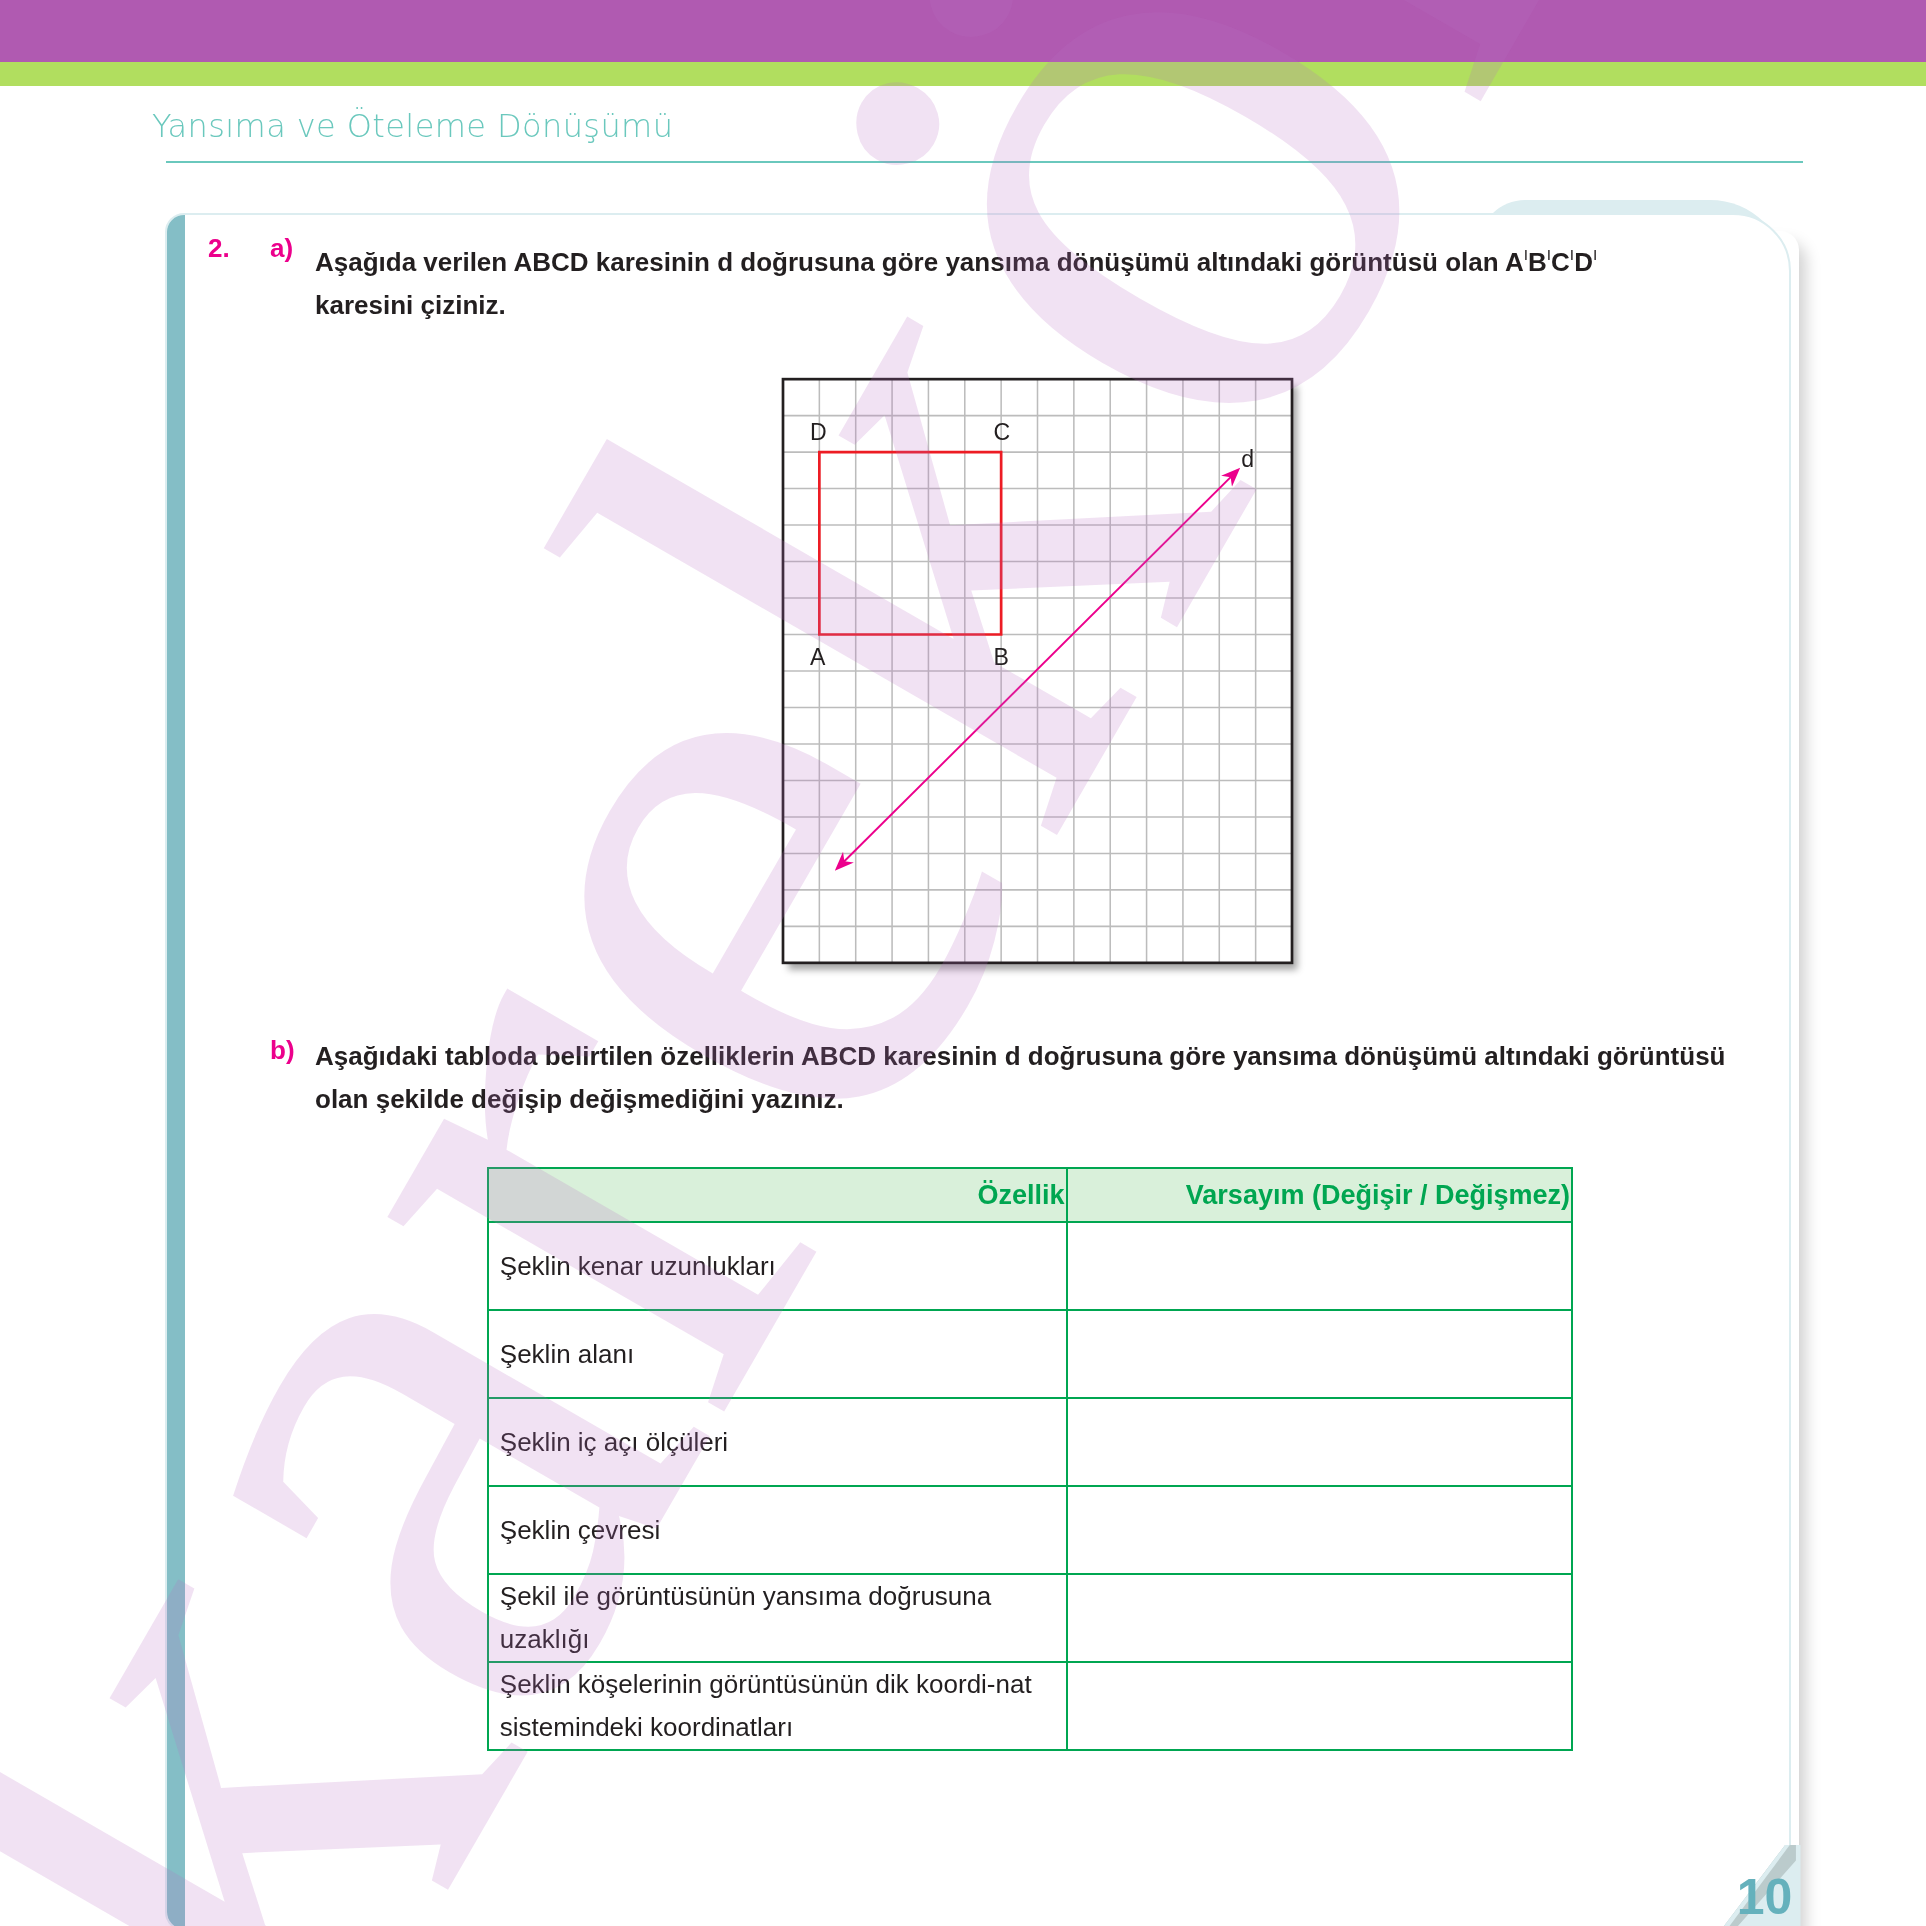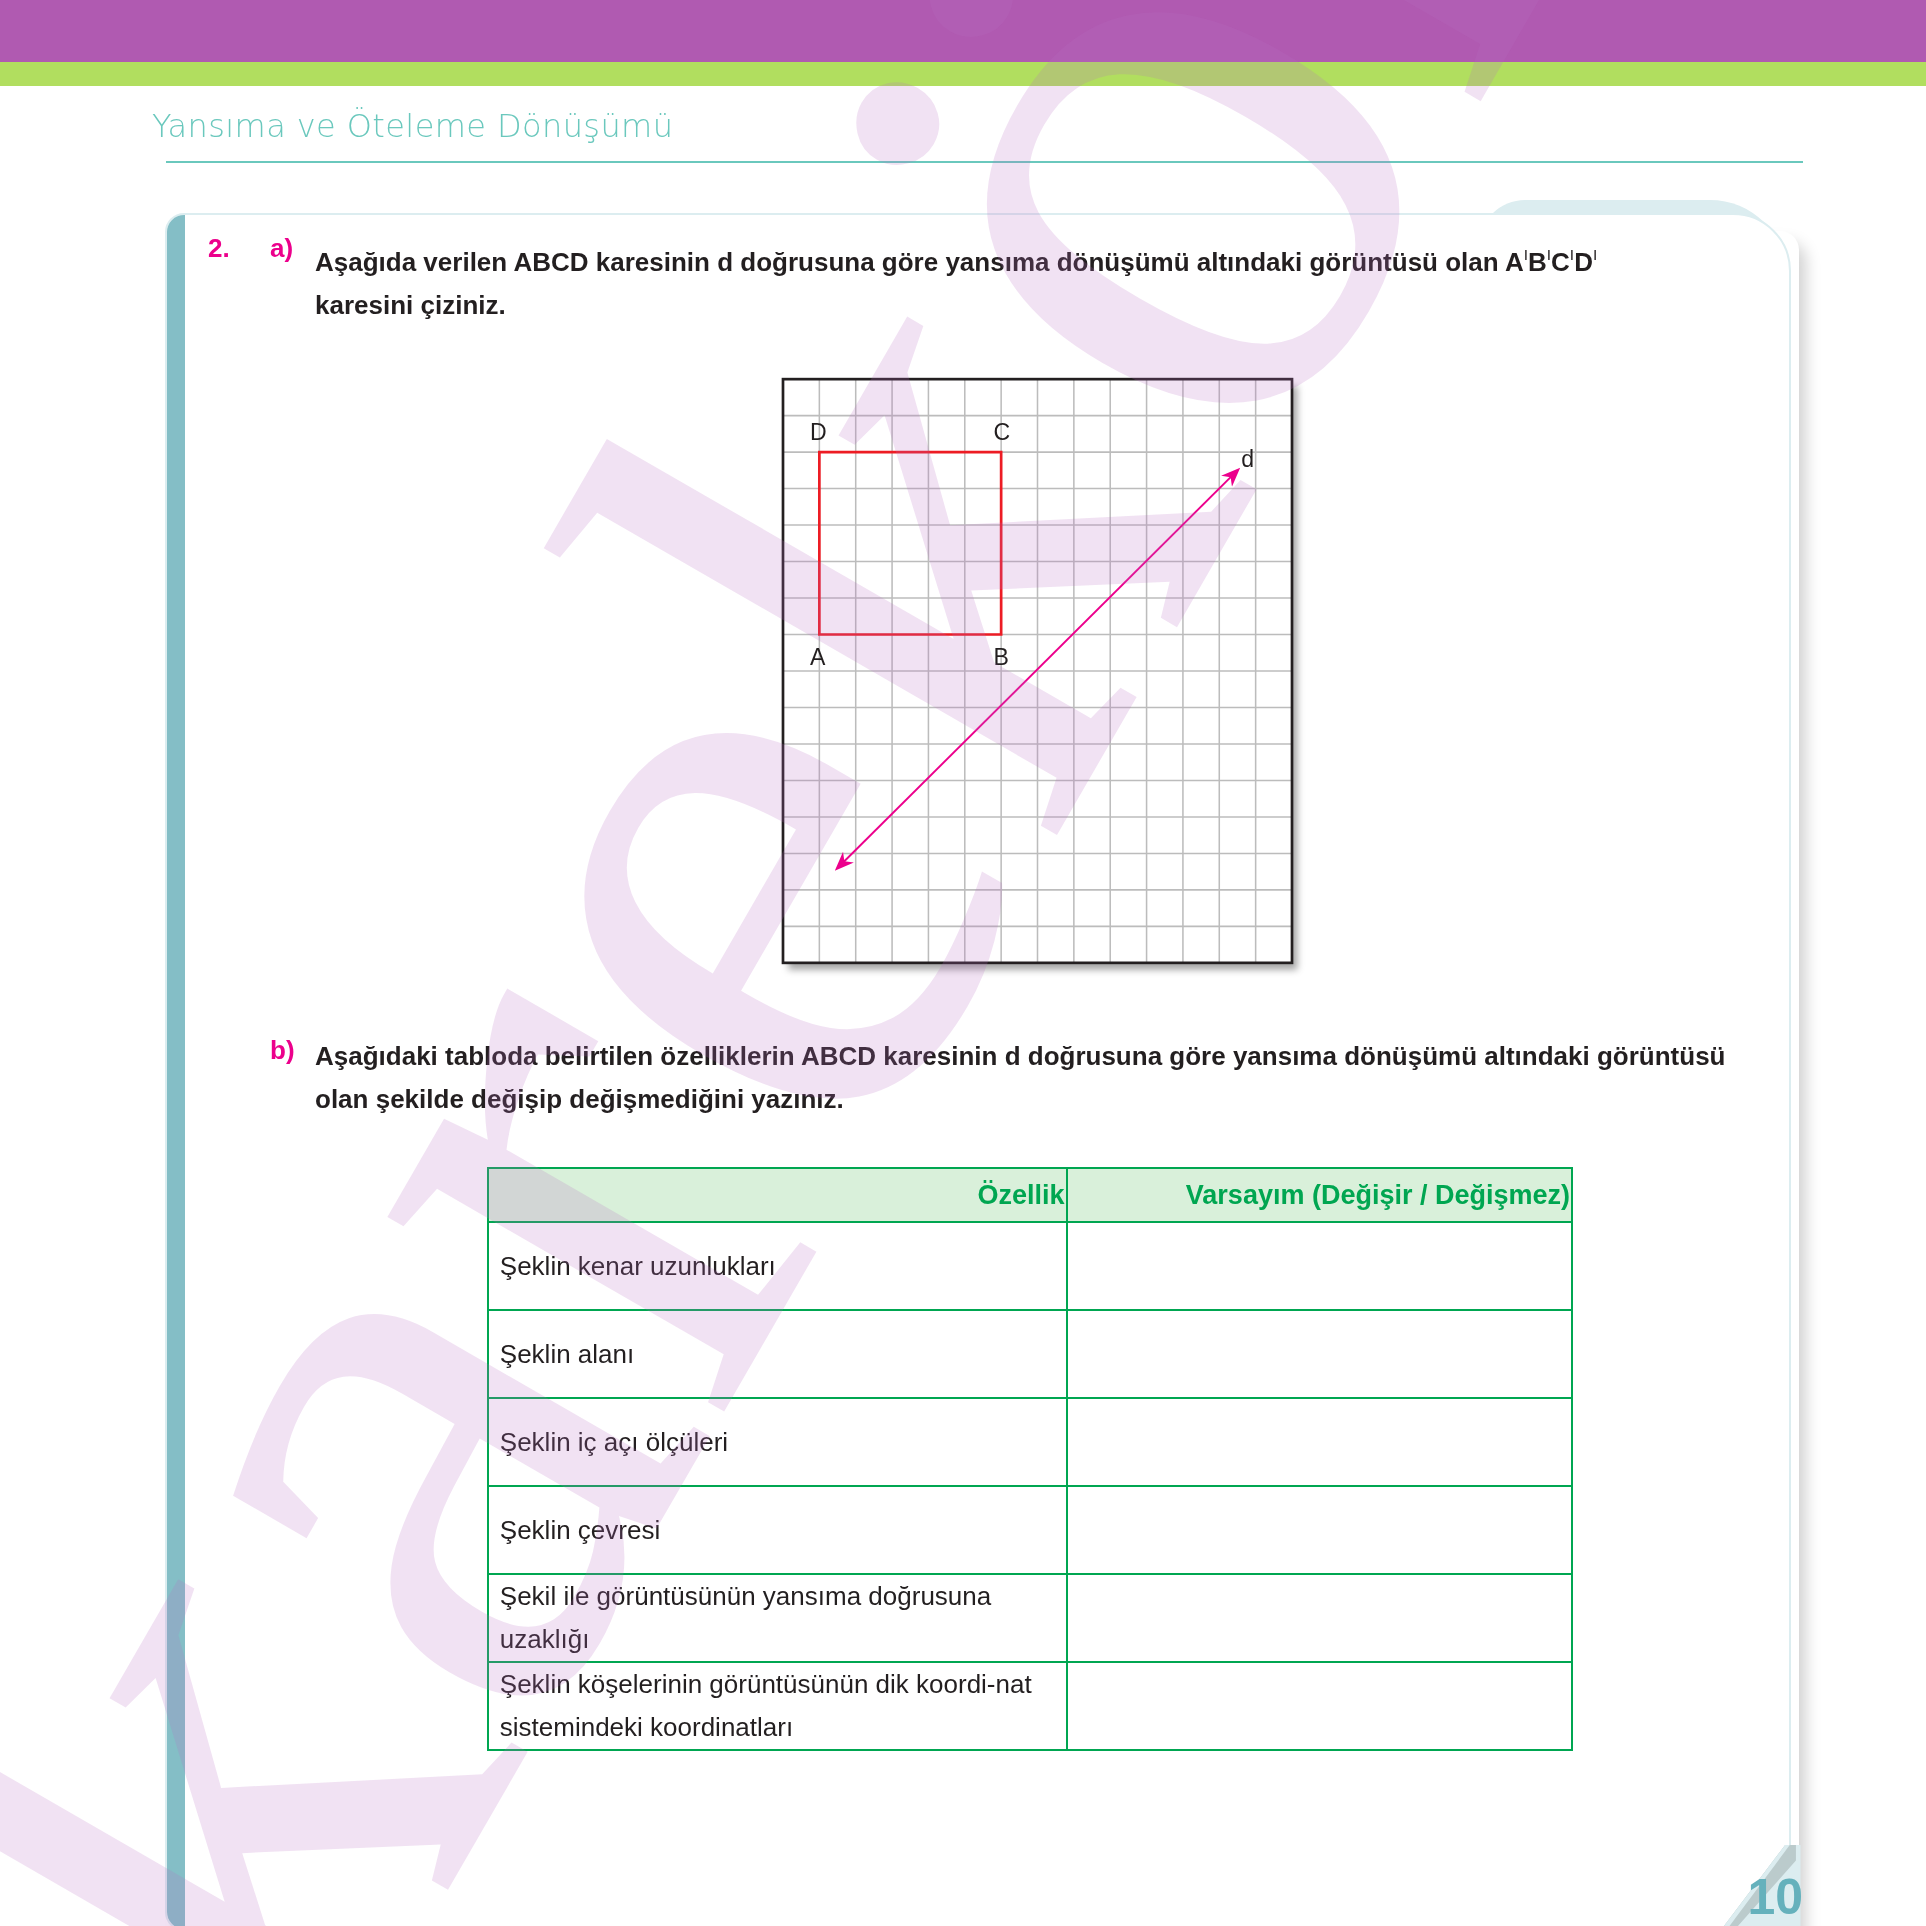--- a/index.html
+++ b/index.html
@@ -15,21 +15,21 @@
   
   #panel-tab { left:1479px; top:200px; width:308px; height:116px; background:#dcedf0;
                border-radius:46px 77px 0 0; }
   #panel-shadow { left:173px; top:231px; width:1626px; height:1710px; border-radius:19px;
                   box-shadow: 7px 11.6px 15.4px rgba(0,0,0,0.18); }
   #panel { left:165px; top:213px; width:1622px; height:1714px; background:#ffffff;
            border:2.7px solid #dcedf0; border-radius:19px 58px 0 19px; overflow:hidden; }
   #panel-bar { left:0; top:0; width:17.7px; height:100%; background:#84bec6; }
   #corner-fold { left:1477px; top:1845px; width:324px; height:100px; }
   #points { left:1726px; top:1872px; text-align:center; width:77px; }
-  #points-num { font-size:50px; font-weight:bold; color:#65b1bc; line-height:1; display:block;text-align:right; }
+  #points-num { font-size:50px; font-weight:bold; color:#65b1bc; line-height:1; display:block; }
   #points-label { font-size:19px; color:#8d8d8d; display:block; }
 
   .qtext { font-size:26px; font-weight:bold; color:#231f20; line-height:43px; }
   .pink { color:#ec008c; font-weight:bold; font-size:26px; }
   #q-num { left:208px; top:233px; }
   #a-label { left:270px; top:233px; }
   #a-text { left:315px; top:233px; width:1456px; }
   #b-label { left:270px; top:1035px; }
   #b-text { left:315px; top:1035px; width:1456px; }
   sup.prime { font-size:15.4px; vertical-align:10.8px; font-weight:normal; }

